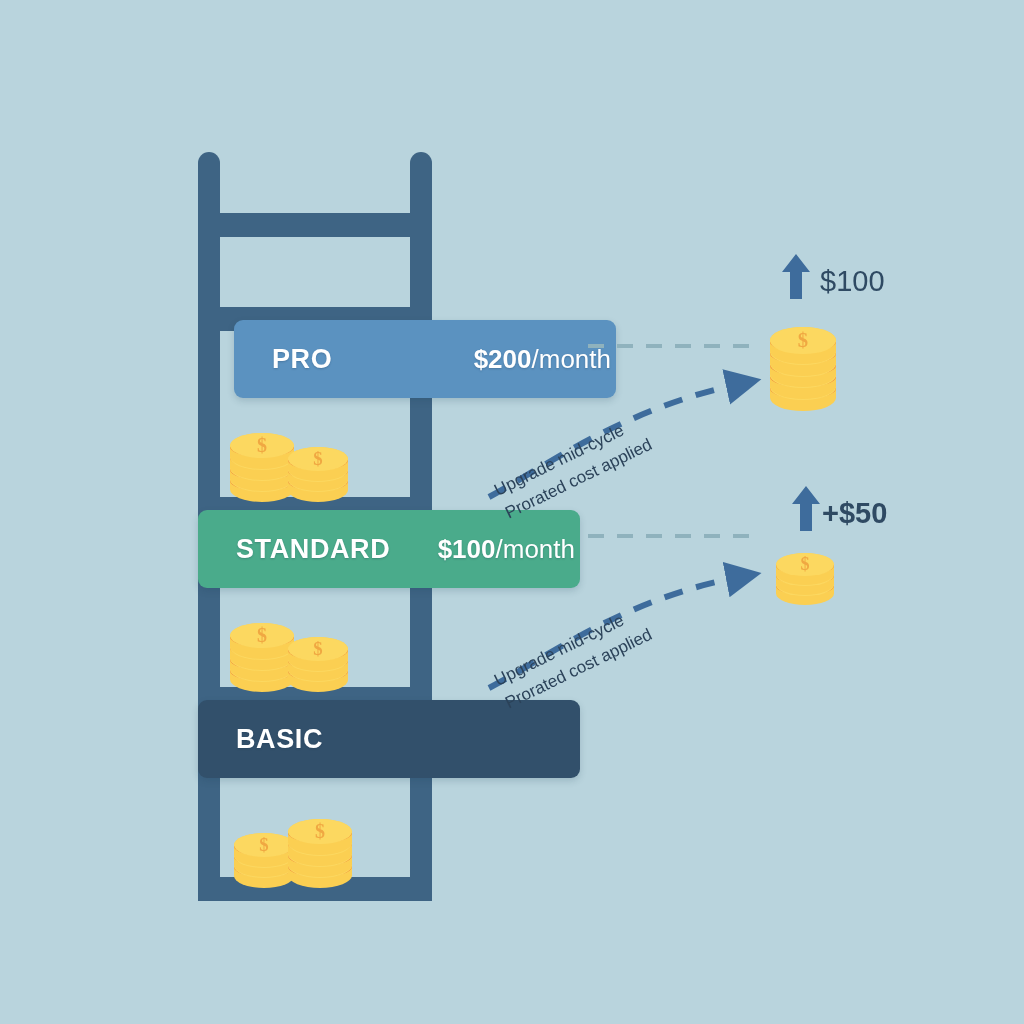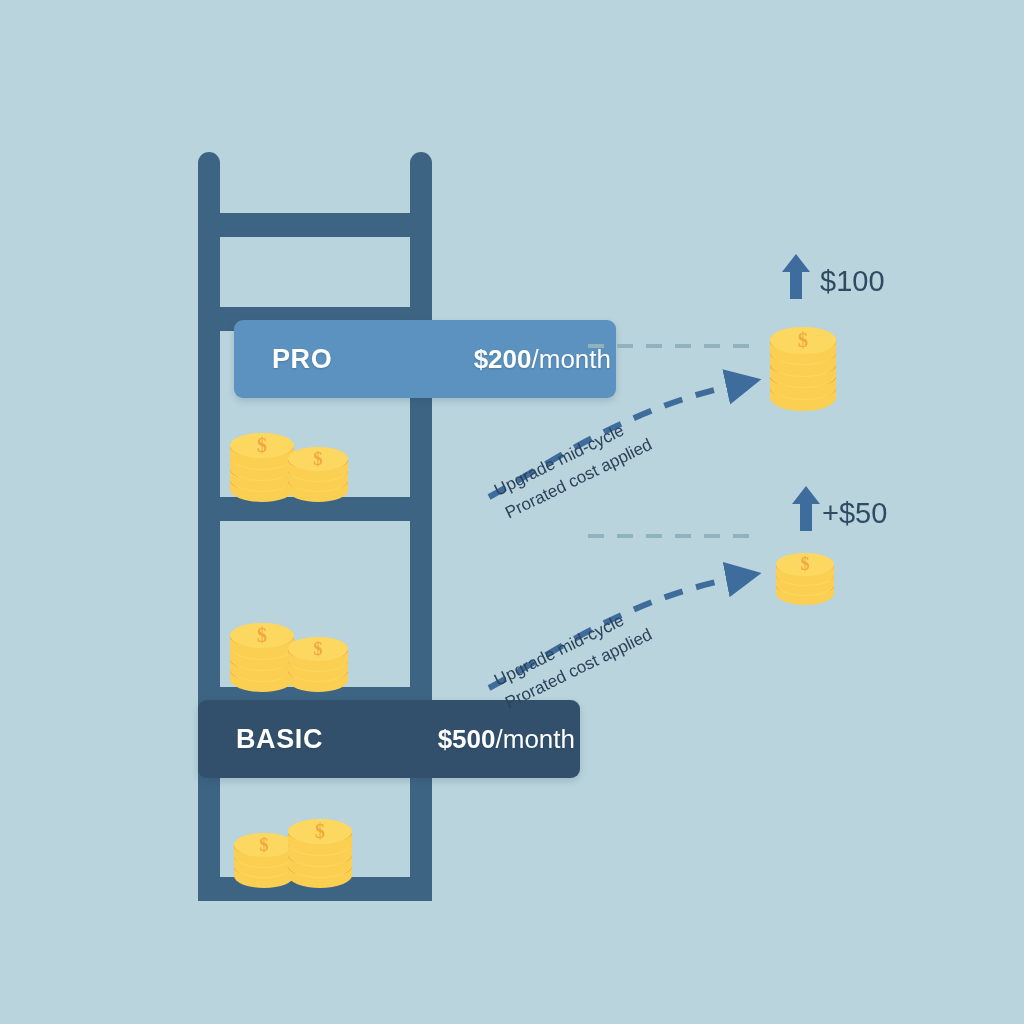--- a/index.html
+++ b/index.html
@@ -286,26 +286,29 @@
       </div>
     </div>
 
   <div class="tier tier-pro">
     <span class="tier-name">PRO</span>
     <span class="tier-price">
       <span class="amt">$200</span><span class="per">/month</span>
     </span>
   </div>
 
+  <div class="tier tier-standard">
+    <span class="tier-name">STANDARD</span>
+    <span class="tier-price">
+      <span class="amt">$100</span><span class="per">/month</span>
+    </span>
+  </div>
 
   <div class="tier tier-basic">
     <span class="tier-name">BASIC</span>
-    <span class="tier-price">
-      <span class="amt">$500</span><span class="per">/month</span>
-    </span>
   </div>
 
   <svg class="arrows" width="1024" height="1024">
     <defs>
       <marker id="ah1" markerWidth="7" markerHeight="7" refX="1.5" refY="3" orient="auto">
         <path d="M0,0 L6,3 L0,6 z" fill="#3e6c9c"></path>
       </marker>
       <marker id="ah2" markerWidth="7" markerHeight="7" refX="1.5" refY="3" orient="auto">
         <path d="M0,0 L6,3 L0,6 z" fill="#3e6c9c"></path>
       </marker>
@@ -333,21 +336,21 @@
     <svg class="arrow-up" style="left:780px; top:252px;" width="32" height="48">
       <path d="M16,2 L30,20 L22,20 L22,47 L10,47 L10,20 L2,20 Z" fill="#3e6c9c"></path>
     </svg>
     <div class="up-label" style="left:820px; top:265px;">$100</div>
   </div>
 
   <div class="upgrade-group" style="left:0; top:0;">
     <svg class="arrow-up" style="left:790px; top:484px;" width="32" height="48">
       <path d="M16,2 L30,20 L22,20 L22,47 L10,47 L10,20 L2,20 Z" fill="#3e6c9c"></path>
     </svg>
-    <div class="up-label" style="left:822px; top:497px;">+$50</div>
+    <div class="up-label" style="left:822px; top:497px;font-weight:bold;">+$50</div>
   </div>
 
   <div class="layer" id="right-coins">
       <div class="coinstack" style="left: 770px; top: 327.4px; width: 66px; height: 72.6px;">
         <div class="coin" style="top: 46.2px; width: 66px; height: 36.96px;">
           <div class="disc" style="background: rgb(251, 207, 82); height: 36.96px; border-radius: 50% / 13.2px;"></div>
           <div class="rim" style="background: rgb(240, 150, 63); top: 14.52px; height: 10.56px;"></div>
           <div class="top" style="background: rgb(252, 216, 96); height: 26.4px;"></div>
         </div>
         <div class="coin" style="top: 34.65px; width: 66px; height: 36.96px;">

